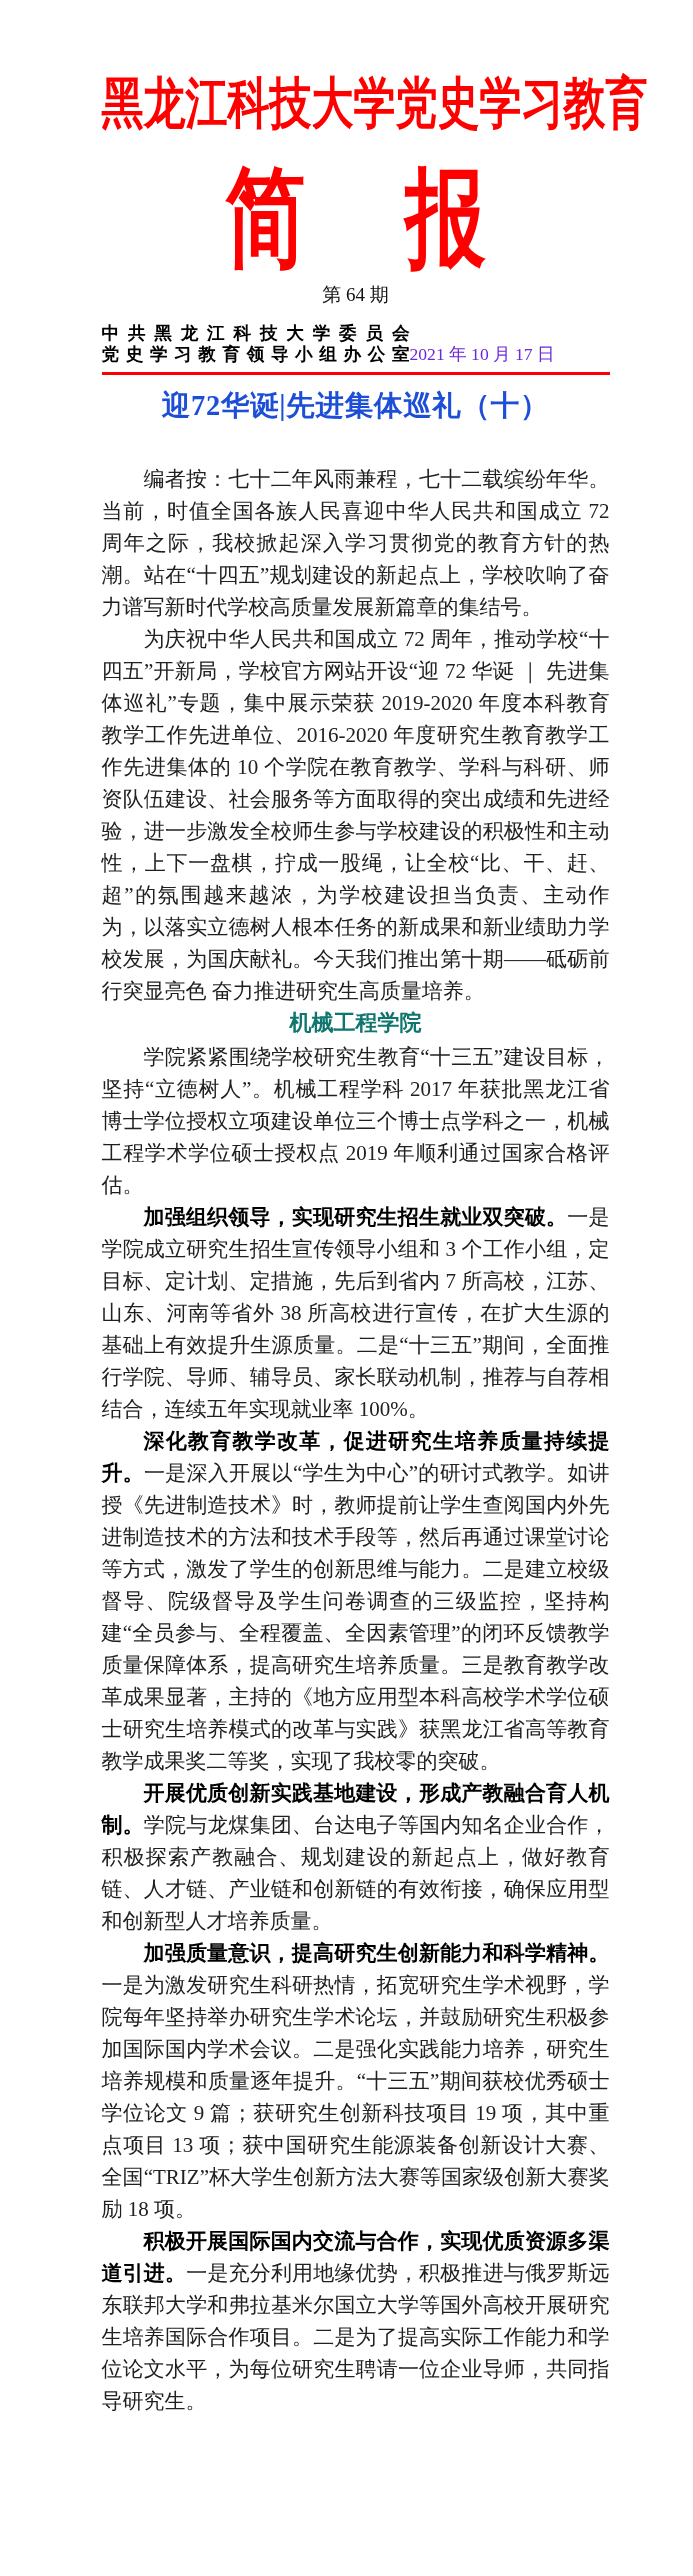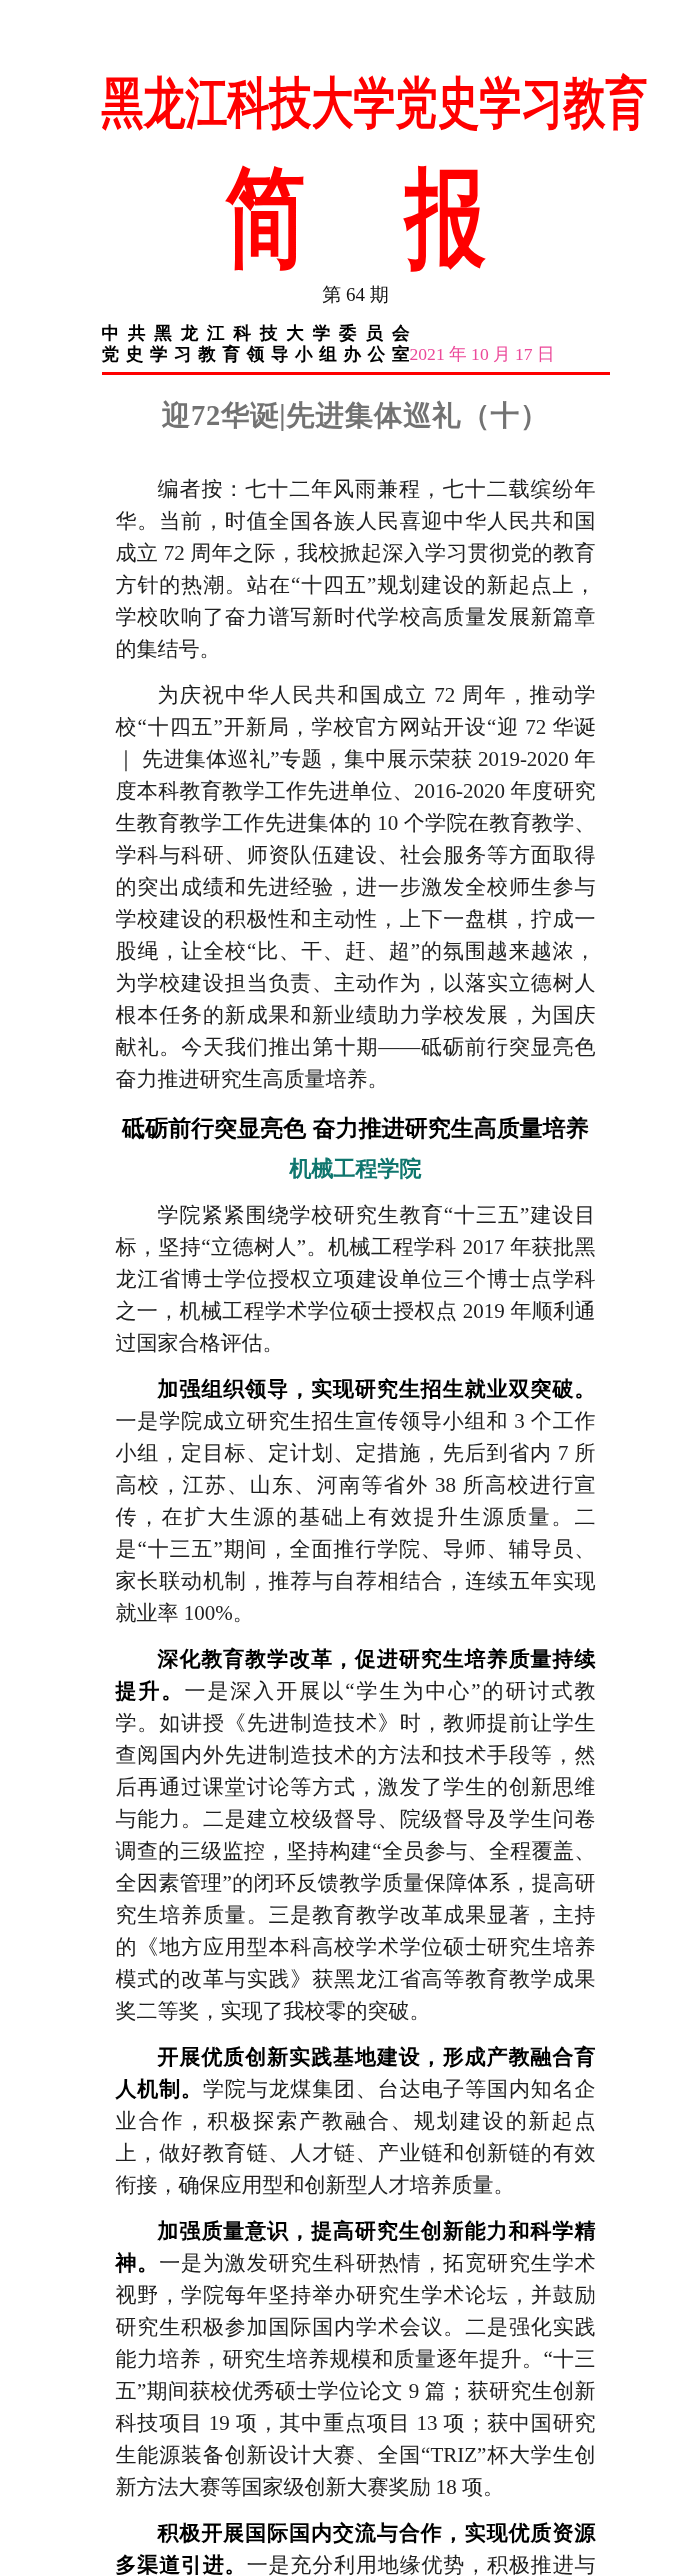--- a/index.html
+++ b/index.html
@@ -62,46 +62,46 @@
     color:#000;
   }
   .issuer-line{
     width:308px;
     text-align:justify;
     text-align-last:justify;
   }
   .issue-date{
     font-size:17.6px;
     line-height:21px;
-    color:#ec4899;
+    color:#6d28d9;
     padding-right:17.6px;
     white-space:nowrap;
   }
   .rule{
     margin-top:6.8px;
     height:3.4px;
     background:#ff0000;
   }
   
   .headline{
-    margin-top:22px;
+    margin-top:12px;
     text-align:center;
     font-size:28.5px;
     line-height:38px;
     font-weight:bold;
-    color:#737373;
+    color:#1d4ed8;
     letter-spacing:0.7px;
     white-space:nowrap;
   }
   
   .body-text{
     margin-top:38px;
   }
   .para{
-    margin:14px;
+    margin:0;
     font-size:21px;
     line-height:32px;
     text-align:justify;
     text-indent:2em;
     color:#202020;
   }
   .editor-note{
     font-style:normal;
   }
   .lead{
@@ -155,21 +155,20 @@
     <div class="rule"></div>
 
     <div class="headline">迎72华诞|先进集体巡礼（十）</div>
 
     <div class="body-text">
 
       <p class="para editor-note">编者按：七十二年风雨兼程，七十二载缤纷年华。当前，时值全国各族人民喜迎中华人民共和国成立 72 周年之际，我校掀起深入学习贯彻党的教育方针的热潮。站在“十四五”规划建设的新起点上，学校吹响了奋力谱写新时代学校高质量发展新篇章的集结号。</p>
 
       <p class="para">为庆祝中华人民共和国成立 72 周年，推动学校“十四五”开新局，学校官方网站开设“迎 72 华诞 ｜ 先进集体巡礼”专题，集中展示荣获 2019-2020 年度本科教育教学工作先进单位、2016-2020 年度研究生教育教学工作先进集体的 10 个学院在教育教学、学科与科研、师资队伍建设、社会服务等方面取得的突出成绩和先进经验，进一步激发全校师生参与学校建设的积极性和主动性，上下一盘棋，拧成一股绳，让全校“比、干、赶、超”的氛围越来越浓，为学校建设担当负责、主动作为，以落实立德树人根本任务的新成果和新业绩助力学校发展，为国庆献礼。今天我们推出第十期——砥砺前行突显亮色 奋力推进研究生高质量培养。</p>
 
-      <p class="para section-title">砥砺前行突显亮色 奋力推进研究生高质量培养</p>
 
       <p class="para section-subtitle">机械工程学院</p>
 
       <p class="para">学院紧紧围绕学校研究生教育“十三五”建设目标，坚持“立德树人”。机械工程学科 2017 年获批黑龙江省博士学位授权立项建设单位三个博士点学科之一，机械工程学术学位硕士授权点 2019 年顺利通过国家合格评估。</p>
 
       <p class="para"><span class="lead">加强组织领导，实现研究生招生就业双突破。</span><span>一是学院成立研究生招生宣传领导小组和 3 个工作小组，定目标、定计划、定措施，先后到省内 7 所高校，江苏、山东、河南等省外 38 所高校进行宣传，在扩大生源的基础上有效提升生源质量。二是“十三五”期间，全面推行学院、导师、辅导员、家长联动机制，推荐与自荐相结合，连续五年实现就业率 100%。</span></p>
 
       <p class="para"><span class="lead">深化教育教学改革，促进研究生培养质量持续提升。</span><span>一是深入开展以“学生为中心”的研讨式教学。如讲授《先进制造技术》时，教师提前让学生查阅国内外先进制造技术的方法和技术手段等，然后再通过课堂讨论等方式，激发了学生的创新思维与能力。二是建立校级督导、院级督导及学生问卷调查的三级监控，坚持构建“全员参与、全程覆盖、全因素管理”的闭环反馈教学质量保障体系，提高研究生培养质量。三是教育教学改革成果显著，主持的《地方应用型本科高校学术学位硕士研究生培养模式的改革与实践》获黑龙江省高等教育教学成果奖二等奖，实现了我校零的突破。</span></p>
 
 

